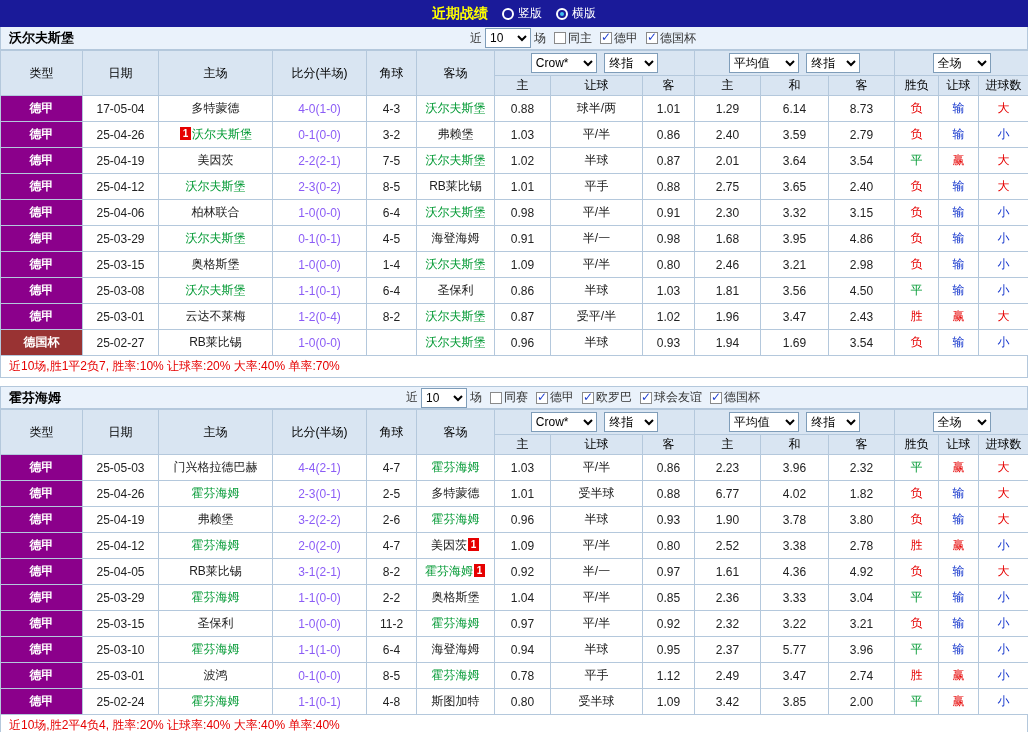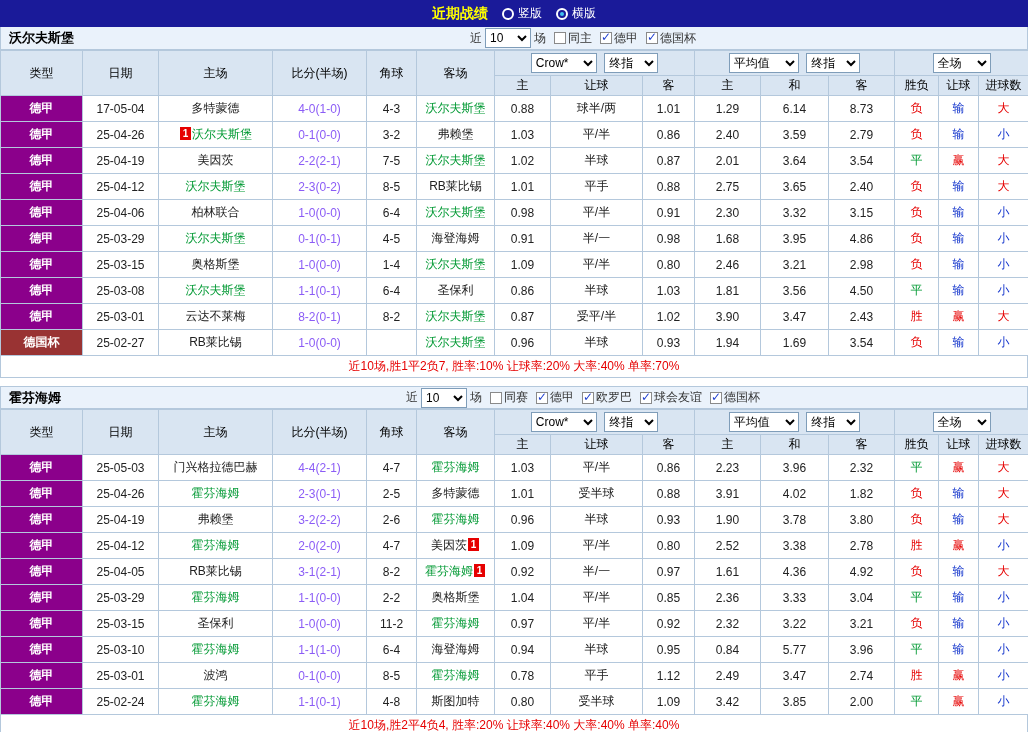--- a/index.html
+++ b/index.html
@@ -39,21 +39,21 @@
   .grid td{height:25px;background:#fff;}
   td.lg{color:#fff;font-weight:bold;}
   td.score{color:#8b5cf6;}
   td.odds{color:#222;}
   .tname{cursor:pointer;}
   .tname.green{color:#009933;}
   .r-red{color:#E60000;}
   .r-blue{color:#1133CC;}
   .r-green{color:#009933;}
   .badge{display:inline-block;width:11px;height:13px;line-height:13px;background:#E60000;color:#fff;font-size:10px;font-weight:bold;margin:0 1px;vertical-align:1px;}
-  .summary{border:1px solid #B4C8DC;border-top:none;height:21px;line-height:21px;text-align:center;color:#E60000;box-sizing:content-box;background:#fff;}
+  .summary{border:1px solid #B4C8DC;border-top:none;height:21px;line-height:21px;text-align:left;color:#E60000;box-sizing:content-box;background:#fff;padding-left:8px;}
   .section.second{margin-top:8px;}
   .section.second .team-bar{border-top:1px solid #B4C8DC;}
 </style>
 </head>
 <body>
 
 <div class="page">
 
   <div class="topbar">
     <span class="title">近期战绩</span>
@@ -272,27 +272,27 @@
             <td class="odds">3.56</td>
             <td class="odds">4.50</td>
             <td class="res r-green">平</td>
             <td class="res r-blue">输</td>
             <td class="res r-blue">小</td>
           </tr>
           <tr class="row">
             <td class="lg" style="background: rgb(139, 0, 139);">德甲</td>
             <td class="date">25-03-01</td>
             <td class="team"><span class="tname">云达不莱梅</span></td>
-            <td class="score">8-2(0-1)</td>
+            <td class="score">1-2(0-4)</td>
             <td class="corner">8-2</td>
             <td class="team"><span class="tname green">沃尔夫斯堡</span></td>
             <td class="odds">0.87</td>
             <td class="odds">受平/半</td>
             <td class="odds">1.02</td>
-            <td class="odds">3.90</td>
+            <td class="odds">1.96</td>
             <td class="odds">3.47</td>
             <td class="odds">2.43</td>
             <td class="res r-red">胜</td>
             <td class="res r-red">赢</td>
             <td class="res r-red">大</td>
           </tr>
           <tr class="row">
             <td class="lg" style="background: rgb(153, 51, 51);">德国杯</td>
             <td class="date">25-02-27</td>
             <td class="team"><span class="tname">RB莱比锡</span></td>
@@ -414,21 +414,21 @@
           <tr class="row">
             <td class="lg" style="background: rgb(139, 0, 139);">德甲</td>
             <td class="date">25-04-26</td>
             <td class="team"><span class="tname green">霍芬海姆</span></td>
             <td class="score">2-3(0-1)</td>
             <td class="corner">2-5</td>
             <td class="team"><span class="tname">多特蒙德</span></td>
             <td class="odds">1.01</td>
             <td class="odds">受半球</td>
             <td class="odds">0.88</td>
-            <td class="odds">3.91</td>
+            <td class="odds">6.77</td>
             <td class="odds">4.02</td>
             <td class="odds">1.82</td>
             <td class="res r-red">负</td>
             <td class="res r-blue">输</td>
             <td class="res r-red">大</td>
           </tr>
           <tr class="row">
             <td class="lg" style="background: rgb(139, 0, 139);">德甲</td>
             <td class="date">25-04-19</td>
             <td class="team"><span class="tname">弗赖堡</span></td>
@@ -516,21 +516,21 @@
           <tr class="row">
             <td class="lg" style="background: rgb(139, 0, 139);">德甲</td>
             <td class="date">25-03-10</td>
             <td class="team"><span class="tname green">霍芬海姆</span></td>
             <td class="score">1-1(1-0)</td>
             <td class="corner">6-4</td>
             <td class="team"><span class="tname">海登海姆</span></td>
             <td class="odds">0.94</td>
             <td class="odds">半球</td>
             <td class="odds">0.95</td>
-            <td class="odds">0.84</td>
+            <td class="odds">2.37</td>
             <td class="odds">5.77</td>
             <td class="odds">3.96</td>
             <td class="res r-green">平</td>
             <td class="res r-blue">输</td>
             <td class="res r-blue">小</td>
           </tr>
           <tr class="row">
             <td class="lg" style="background: rgb(139, 0, 139);">德甲</td>
             <td class="date">25-03-01</td>
             <td class="team"><span class="tname">波鸿</span></td>

